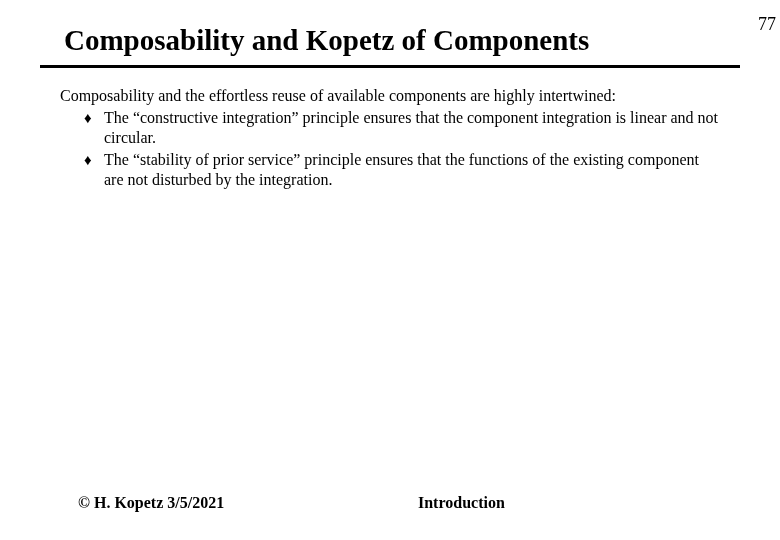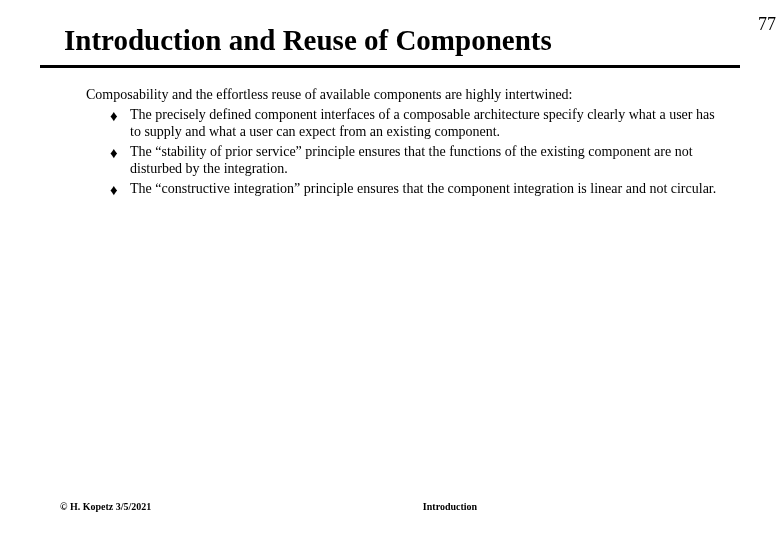--- a/index.html
+++ b/index.html
@@ -26,22 +26,22 @@
     font-weight: bold;
     text-align: left;
     padding: 0 0 8px 24px;
   }
   .title-rule {
     border: none;
     border-top: 3px solid #000;
     margin: 0;
   }
   .body {
-    margin: 18px 60px 0 86px;
-    font-size: 14px;
+    margin: 18px 60px 0 60px;
+    font-size: 16px;
     line-height: 1.25;
   }
   .intro {
     margin-bottom: 2px;
   }
   .bullets {
     list-style: none;
     padding-left: 24px;
   }
   .bullets li {
@@ -54,49 +54,48 @@
     position: absolute;
     left: 0;
     top: 1px;
     font-size: 15px;
   }
   .footer {
     position: absolute;
     bottom: 28px;
     left: 0;
     right: 0;
-    padding: 0 60px;
-    font-size: 10px;
+    padding: 0 78px;
+    font-size: 16px;
     font-weight: bold;
   }
   .footer-left {
     float: left;
   }
   .footer-center {
     position: absolute;
     left: 50%;
     transform: translateX(-15%);
     margin-left: 41px;
   }
 </style>
 </head>
 <body>
 
 <div class="page-number">77</div>
 
 <div class="title-block">
-  <h1 class="title">Introduction and Reuse of Components</h1>
+  <h1 class="title">Composability and Kopetz of Components</h1>
   <hr class="title-rule">
 </div>
 
 <div class="body">
   <p class="intro">Composability and the effortless reuse of available components are highly intertwined:</p>
   <ul class="bullets">
-    <li>The precisely defined component interfaces of a composable architecture specify clearly what a user has to supply and what a user can expect from an existing component.</li>
+    <li>The “constructive integration” principle ensures that the component integration is linear and not circular.</li>
     <li>The “stability of prior service” principle ensures that the functions of the existing component are not disturbed by the integration.</li>
-    <li>The “constructive integration” principle ensures that the component integration is linear and not circular.</li>
   </ul>
 </div>
 
 <div class="footer">
   <span class="footer-left">© H. Kopetz 3/5/2021</span>
   <span class="footer-center">Introduction</span>
 </div>
 
 </body></html>

